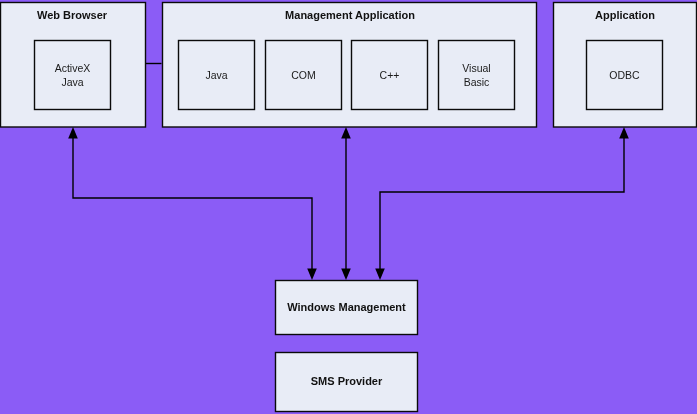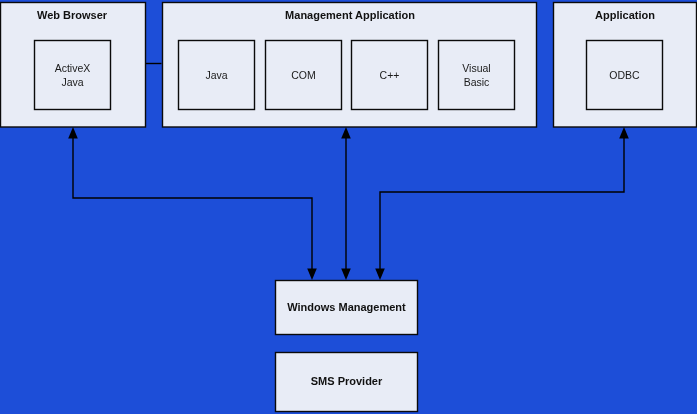--- a/index.html
+++ b/index.html
@@ -9,21 +9,21 @@
     background: #ffffff;
   }
   body {
     font-family: "Liberation Sans", sans-serif;
     -webkit-font-smoothing: antialiased;
   }
   #canvas {
     position: relative;
     width: 697px;
     height: 414px;
-    background: #1d4ed8;
+    background: #8b5cf6;
     overflow: hidden;
   }
   #diagram-svg {
     position: absolute;
     top: 0;
     left: 0;
     width: 697px;
     height: 414px;
   }
   .box-fill {

